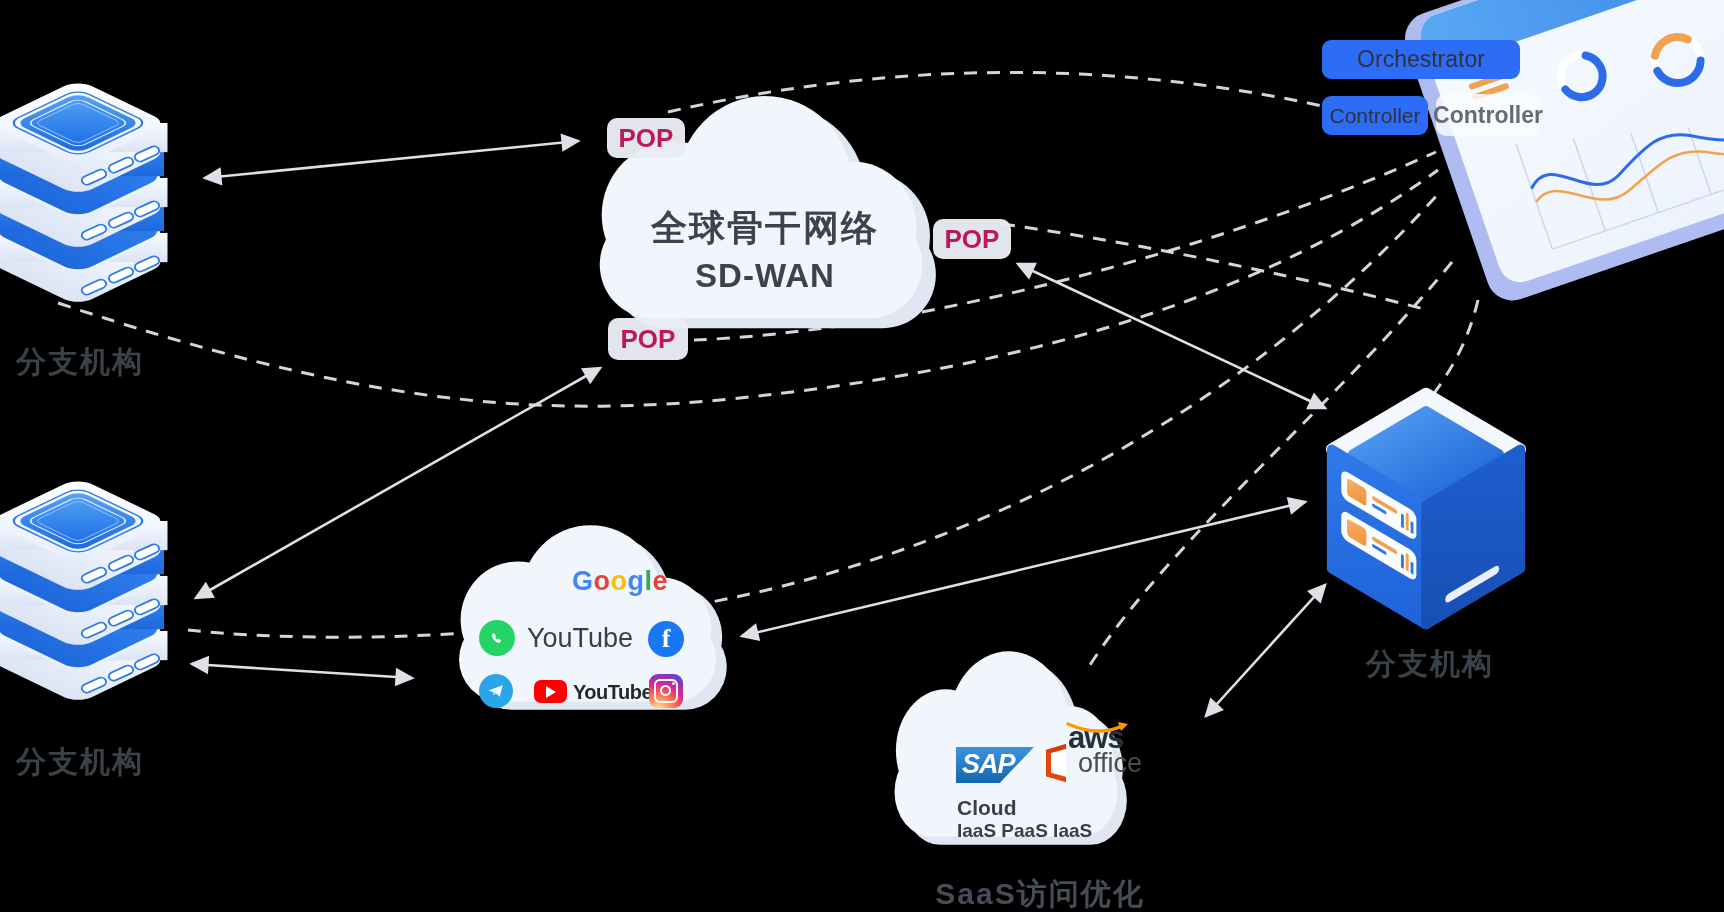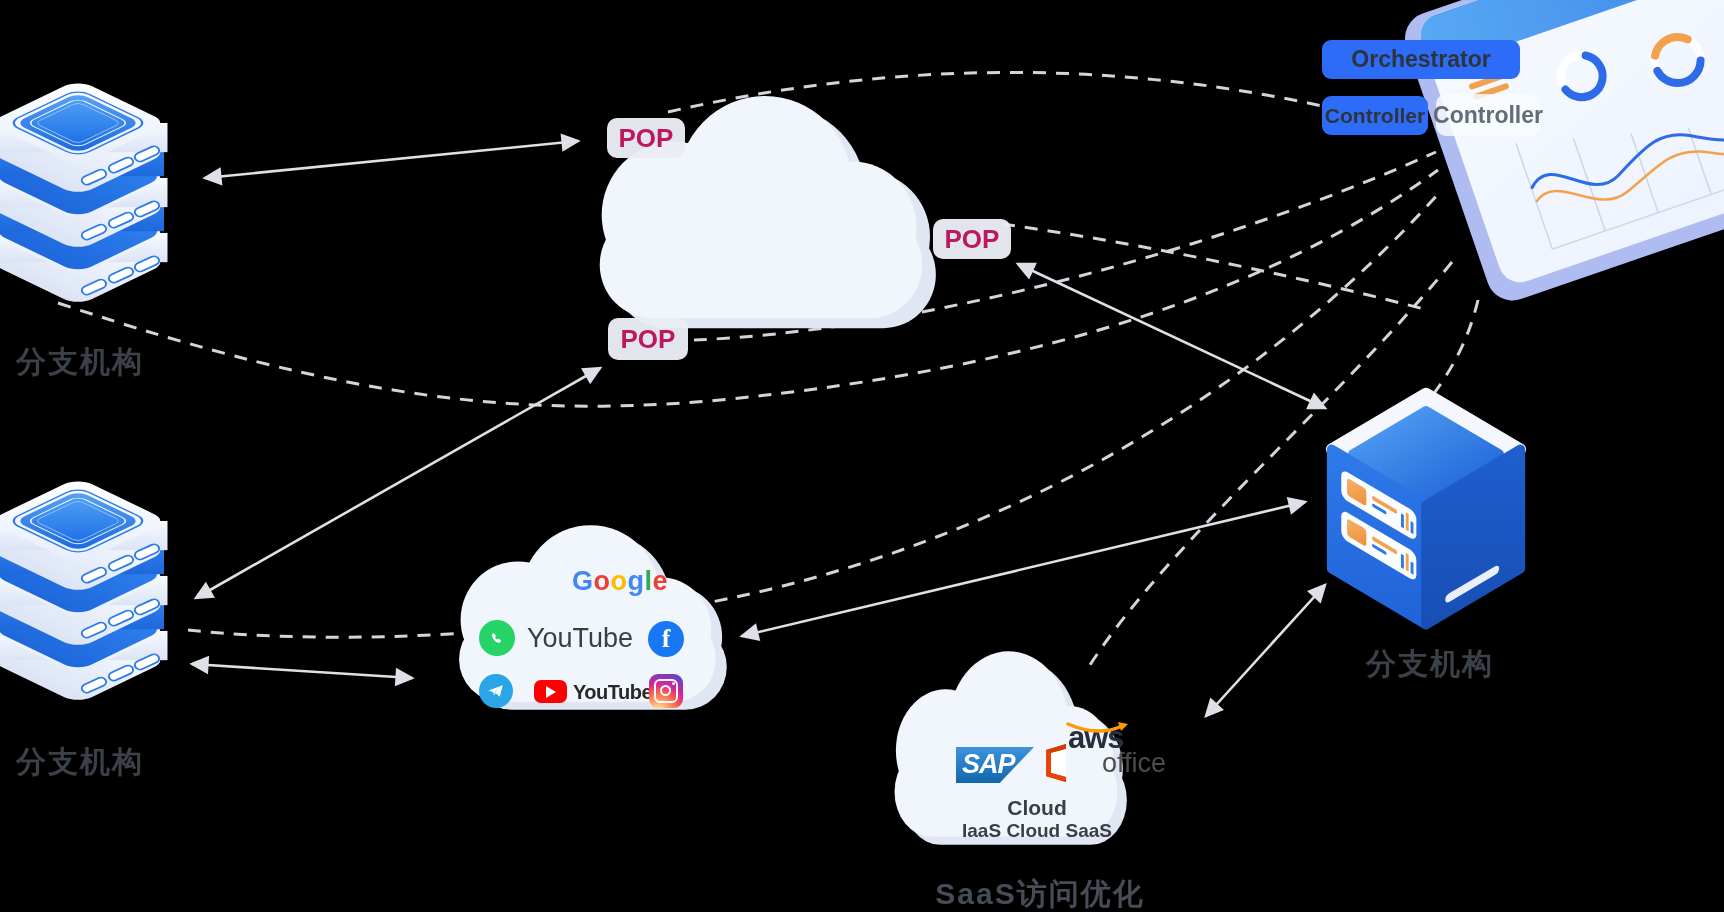--- a/index.html
+++ b/index.html
@@ -33,33 +33,33 @@
   .ig .lens{width:20px;height:20px;border:2.5px solid #fff;border-radius:6px;position:relative;}
   .ig .lens::before{content:"";position:absolute;left:4px;top:4px;width:7px;height:7px;border:2.5px solid #fff;border-radius:50%;}
   .ig .lens::after{content:"";position:absolute;right:1px;top:1px;width:3px;height:3px;background:#fff;border-radius:50%;}
   .ytplay{width:33px;height:23px;background:#F00;border-radius:7px;display:flex;align-items:center;justify-content:center;}
   .ytplay::before{content:"";border-left:10px solid #fff;border-top:6px solid transparent;border-bottom:6px solid transparent;}
   
   .awstext{font-size:31px;font-weight:bold;color:#252F3E;letter-spacing:-1px;z-index:3;}
   .sap{width:72px;height:36px;background:linear-gradient(180deg,#3D93DC,#1266AE);
        clip-path:polygon(0 0,100% 0,56% 100%,0 100%);color:#fff;font-weight:bold;font-style:italic;
        font-size:27px;padding-left:6px;line-height:34px;z-index:3;letter-spacing:-1px;}
-  .officetext{font-size:27px;color:#4C4C4C;z-index:3;margin-left:24px;}
-  .saascaption{color:#3A3F47;font-weight:bold;text-align:center;z-index:3;line-height:1.15;}
+  .officetext{font-size:27px;color:#4C4C4C;z-index:3;}
+  .saascaption{color:#3A3F47;font-weight:bold;text-align:left;z-index:3;line-height:1.15;}
   .saascaption .c1{font-size:21px;}
   .saascaption .c2{font-size:19px;}
   
   #dash-window{left:1398px;top:22px;width:680px;height:302px;transform:rotate(-19deg);transform-origin:top left;
                background:#AFBCF2;border-radius:26px;z-index:4;overflow:hidden;}
   #dash-face{position:absolute;left:16px;top:5px;width:680px;height:282px;border-radius:22px;
              background:linear-gradient(160deg,#F7FAFF,#E9F0FC);overflow:hidden;}
   #dash-header{position:absolute;left:0;top:0;width:100%;height:52px;background:linear-gradient(90deg,#59A8F4,#1E63DD);}
   .hamburger{position:absolute;left:30px;top:66px;}
   .hamburger div{width:38px;height:6px;border-radius:3px;background:#F2A24E;margin-bottom:5px;}
-  .badge{background:var(--accent);border-radius:9px;color:#2E333C;font-weight:bold;
+  .badge{background:var(--accent);border-radius:9px;color:#2E333C;font-weight:normal;
          display:flex;align-items:center;justify-content:center;z-index:6;}
   #orchestrator-badge{left:1322px;top:40px;width:198px;height:39px;font-size:23px;}
   #controller-badge{left:1322px;top:96px;width:106px;height:39px;font-size:21px;}
   #controller-ghost{left:1436px;top:94px;width:104px;height:42px;background:rgba(250,252,255,.82);
                     border-radius:10px;color:#646C78;font-size:23px;font-weight:600;z-index:5;
                     display:flex;align-items:center;justify-content:center;}
 </style>
 </head>
 <body>
 
@@ -226,20 +226,24 @@
 
   <svg class="abs cloudsvg" style="left:-12px;top:478px;" width="180" height="232" viewBox="0 0 180 270" preserveAspectRatio="none">
     <use href="#server-stack"></use>
   </svg>
   <div class="abs nodelabel" style="left:-5px;top:742px;width:170px;">分支机构</div>
 
   <svg class="abs cloudsvg" style="left:557px;top:92px;" width="408" height="258" viewBox="0 0 210 130" preserveAspectRatio="none">
     <use href="#cloudShape" fill="#E1E7F2" transform="translate(7,5)"></use>
     <use href="#cloudShape" fill="#F1F5FC"></use>
   </svg>
+  <div class="abs cloudtitle" style="left:600px;top:203px;width:330px;">
+    <div class="l1">全球骨干网络</div>
+    <div class="l2">SD-WAN</div>
+  </div>
 
   <div class="abs chip" style="left:607px;top:118px;width:78px;height:40px;">POP</div>
   <div class="abs chip" style="left:933px;top:219px;width:78px;height:40px;">POP</div>
   <div class="abs chip" style="left:608px;top:318px;width:80px;height:42px;">POP</div>
 
   <svg class="abs cloudsvg" style="left:425px;top:522px;" width="325" height="205" viewBox="0 0 210 130" preserveAspectRatio="none">
     <use href="#cloudShape" fill="#E1E7F2" transform="translate(7,5)"></use>
     <use href="#cloudShape" fill="#F1F5FC"></use>
   </svg>
   <div id="google-logo" class="abs inetitem" style="left:572px;top:566px;"><span style="color: rgb(66, 133, 244);">G</span><span style="color: rgb(234, 67, 53);">o</span><span style="color: rgb(251, 188, 5);">o</span><span style="color: rgb(66, 133, 244);">g</span><span style="color: rgb(52, 168, 83);">l</span><span style="color: rgb(234, 67, 53);">e</span></div>
@@ -274,21 +278,21 @@
   <div class="abs sap" style="left:956px;top:747px;">SAP</div>
   <svg class="abs" style="left:1040px;top:744px;z-index:3;" width="32" height="38" viewBox="0 0 32 38">
     <polygon points="6,6 26,0 26,38 6,32" fill="#E8440A"></polygon>
     <polygon points="6,6 26,0 26,5 11,9 11,29 26,33 26,38 6,32" fill="#D83B01"></polygon>
     <polygon points="11,9 26,5 26,33 11,29" fill="#fff"></polygon>
     <polygon points="11,29 26,33 26,38 6,32 6,6 11,9" fill="#E8440A"></polygon>
   </svg>
   <div class="abs officetext" style="left:1078px;top:748px;">office</div>
   <div class="abs saascaption" style="left:957px;top:796px;width:160px;">
     <div class="c1">Cloud</div>
-    <div class="c2">IaaS Cloud SaaS</div>
+    <div class="c2">IaaS PaaS IaaS</div>
   </div>
   <div class="abs nodelabel" style="left:890px;top:874px;width:300px;color:#474D56;">SaaS访问优化</div>
 
   <svg class="abs cloudsvg" style="left:1320px;top:380px;" width="212" height="258" viewBox="0 0 220 268">
     <polygon points="110,14 208,72 110,130 12,72" fill="#F4F7FE" stroke="#F4F7FE" stroke-width="12" stroke-linejoin="round"></polygon>
     <polygon points="110,32 186,77 110,121 34,77" fill="url(#gCubeTop)" stroke="url(#gCubeTop)" stroke-width="10" stroke-linejoin="round"></polygon>
     <polygon points="12,72 110,130 110,254 12,196" fill="url(#gCubeL)" stroke="url(#gCubeL)" stroke-width="10" stroke-linejoin="round"></polygon>
     <polygon points="110,130 208,72 208,196 110,254" fill="url(#gCubeR)" stroke="url(#gCubeR)" stroke-width="10" stroke-linejoin="round"></polygon>
     <g transform="translate(22,92) skewY(30.5)">
       <rect width="78" height="30" rx="7" fill="#FBFCFE"></rect>

